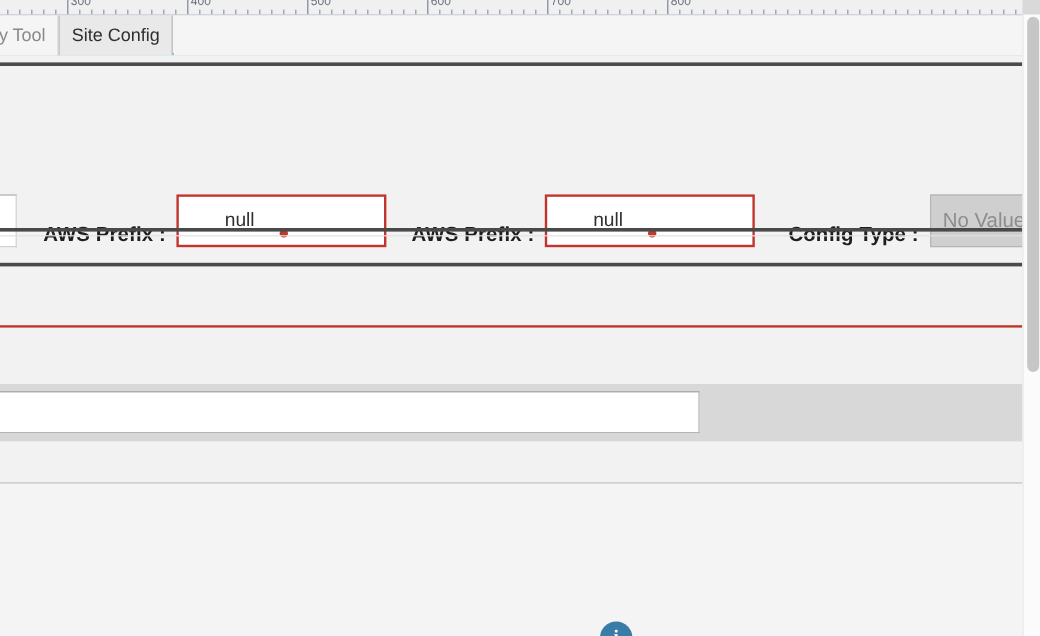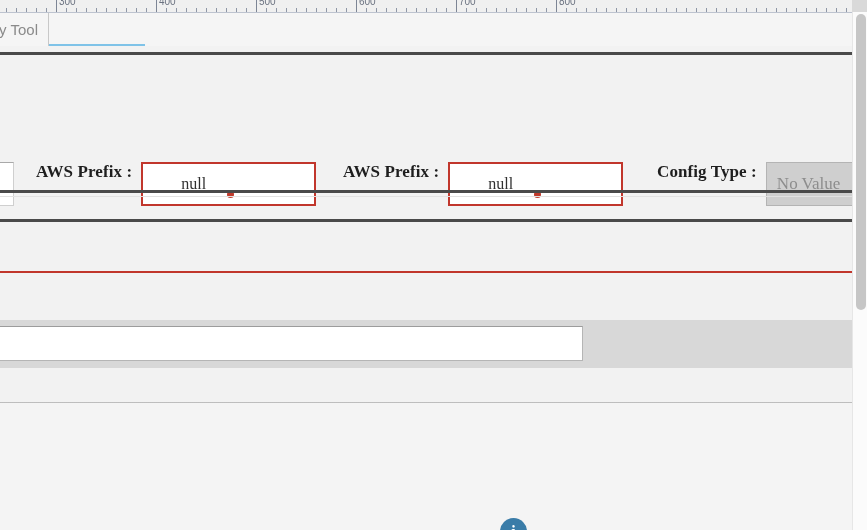--- a/index.html
+++ b/index.html
@@ -147,24 +147,23 @@
     position: absolute;
     left: 0;
     top: 60px;
     width: 852px;
     height: 123px;
     background: #f2f2f2;
   }
   .field-group {
     position: absolute;
     display: flex;
-    align-items: flex-start;
+    align-items: flex-end;
     height: 44px;
     top: 55px;
-    font-family: Liberation Serif, serif;
   }
   .field-label {
     font-size: 17px;
     font-weight: bold;
     color: #1e1e1e;
     white-space: nowrap;
     margin-right: 9px;
     letter-spacing: 0.1px;
   }
   .text-input {
@@ -401,20 +400,23 @@
       <div class="ruler-label" style="left: 459px;">700</div>
       <div class="ruler-label" style="left: 559px;">800</div>
     </div>
   <div class="ruler-corner"></div>
 
   <div class="tabbar">
     <div class="tab-filler"></div>
     <div class="tab tab-partial">
       <span>y Tool</span>
     </div>
+    <div class="tab tab-site active">
+      <span>Site Config</span>
+    </div>
   </div>
 
   <div class="content">
 
     <div class="rule-dark" style="top:5px;"></div>
 
     <div class="form-row">
 
       <div class="field-group" style="left:-18px;">
         <div class="input-plain" style="width:32px;"></div>

